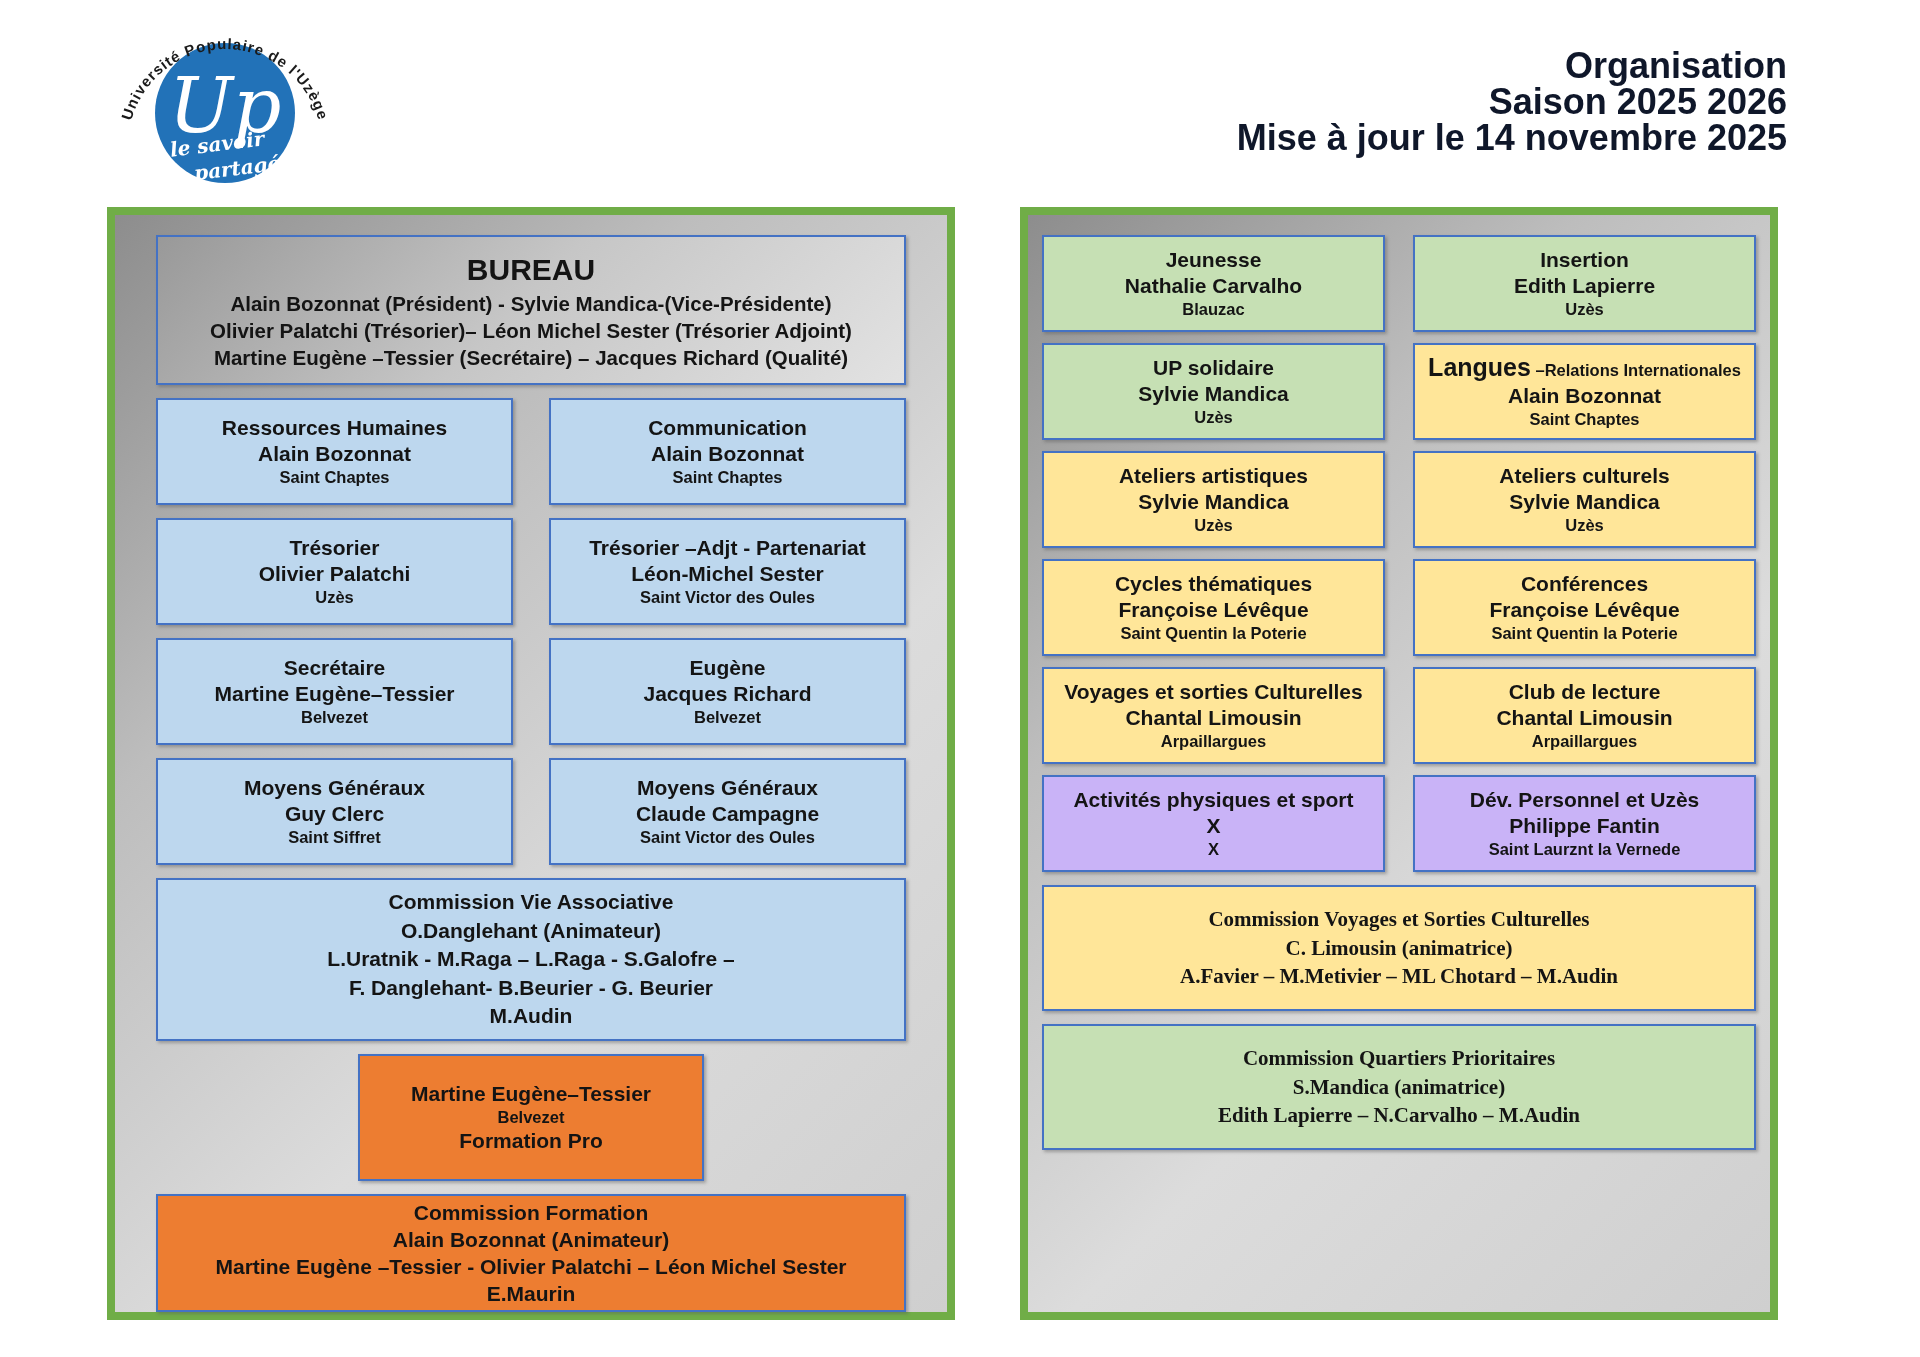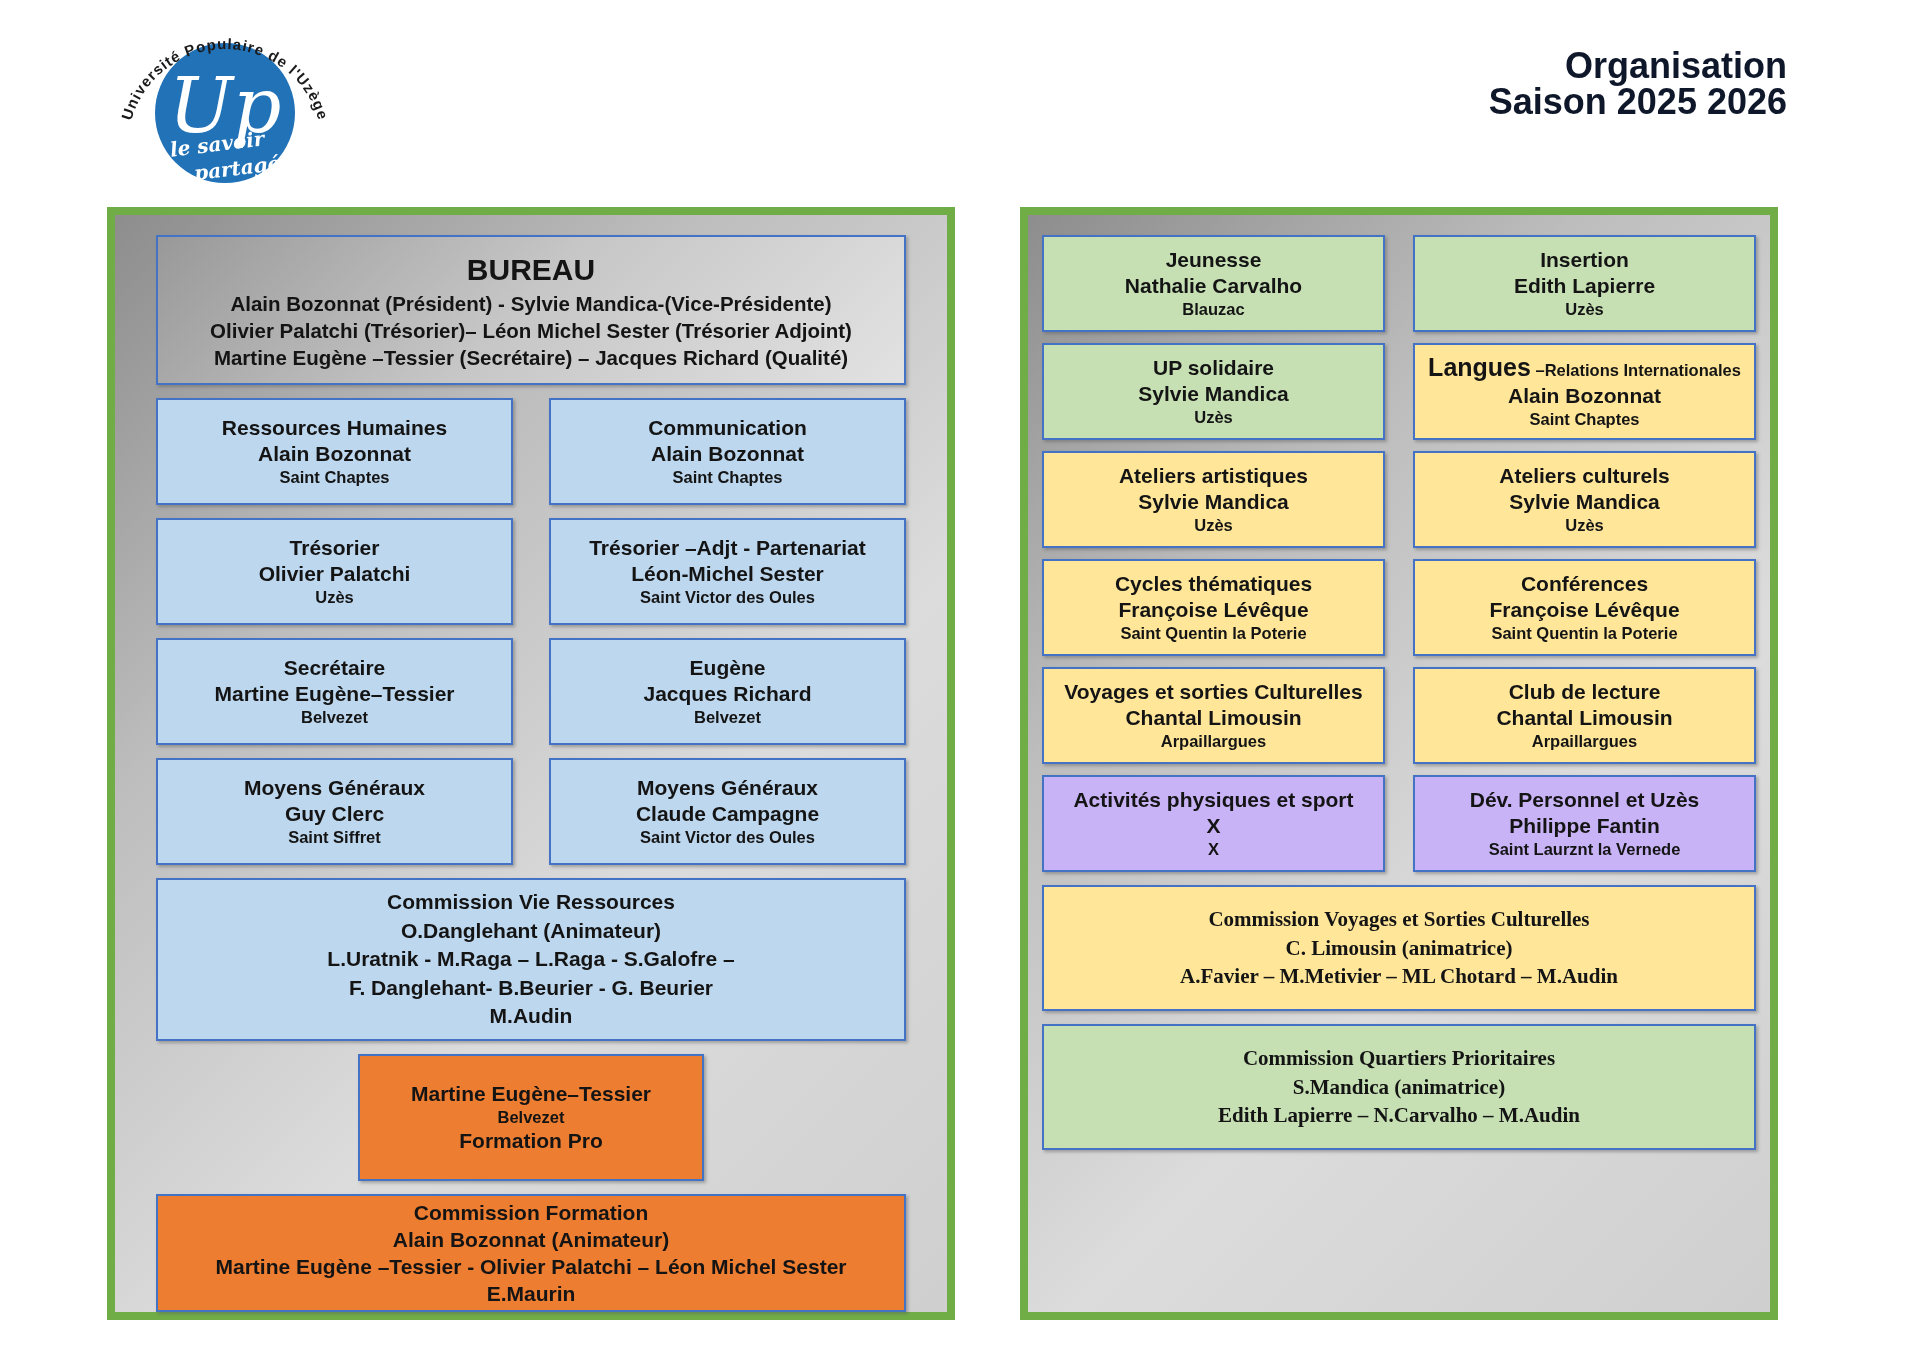--- a/index.html
+++ b/index.html
@@ -71,20 +71,21 @@
       <textPath href="#arcPath" startOffset="50%" text-anchor="middle">Université Populaire de l'Uzège</textPath>
     </text>
     <text x="125" y="122" text-anchor="middle" font-family="DejaVu Serif, serif" font-style="italic" font-weight="400" font-size="76" fill="#ffffff">Up</text>
     <text x="118" y="141" text-anchor="middle" font-family="DejaVu Serif, serif" font-style="italic" font-size="20" fill="#ffffff" transform="rotate(-7 118 141)">le savoir</text>
     <text x="138" y="165" text-anchor="middle" font-family="DejaVu Serif, serif" font-style="italic" font-size="20" fill="#ffffff" transform="rotate(-7 138 165)">partagé</text>
   </svg>
 
   <div class="doc-title">
     <div>Organisation</div>
     <div>Saison 2025 2026</div>
+    <div>Mise à jour le 14 novembre 2025</div>
   </div>
 
   <div class="panel left">
 
     <div class="panel-header">
       <div class="ph-title">BUREAU</div>
       <div class="ph-line">Alain Bozonnat (Président) - Sylvie Mandica-(Vice-Présidente)</div>
       <div class="ph-line">Olivier Palatchi (Trésorier)– Léon Michel Sester (Trésorier Adjoint)</div>
       <div class="ph-line">Martine Eugène –Tessier (Secrétaire) – Jacques Richard (Qualité)</div>
     </div>
@@ -126,21 +127,21 @@
         <div class="box-place">Saint Siffret</div>
       </div>
       <div class="box blue">
         <div class="box-title">Moyens Généraux</div>
         <div class="box-name">Claude Campagne</div>
         <div class="box-place">Saint Victor des Oules</div>
       </div>
     </div>
 
     <div class="box blue wide cv-box">
-      <div class="wide-line">Commission Vie Ressources</div>
+      <div class="wide-line">Commission Vie Associative</div>
       <div class="wide-line">O.Danglehant (Animateur)</div>
       <div class="wide-line">L.Uratnik - M.Raga – L.Raga - S.Galofre –</div>
       <div class="wide-line">F. Danglehant- B.Beurier - G. Beurier</div>
       <div class="wide-line">M.Audin</div>
     </div>
 
     <div class="box orange formation-pro">
       <div class="box-name">Martine Eugène–Tessier</div>
       <div class="box-place">Belvezet</div>
       <div class="box-title">Formation Pro</div>

